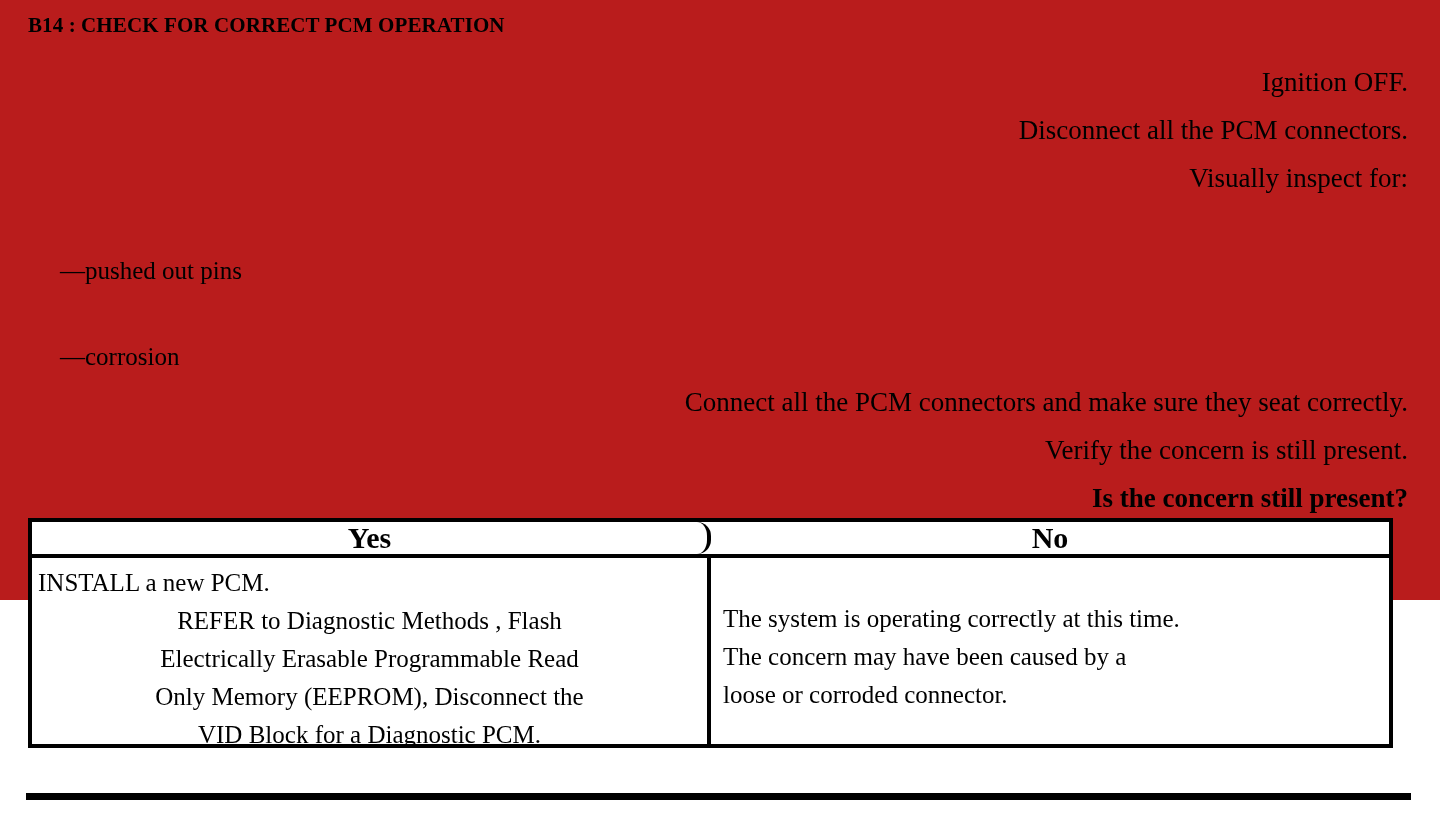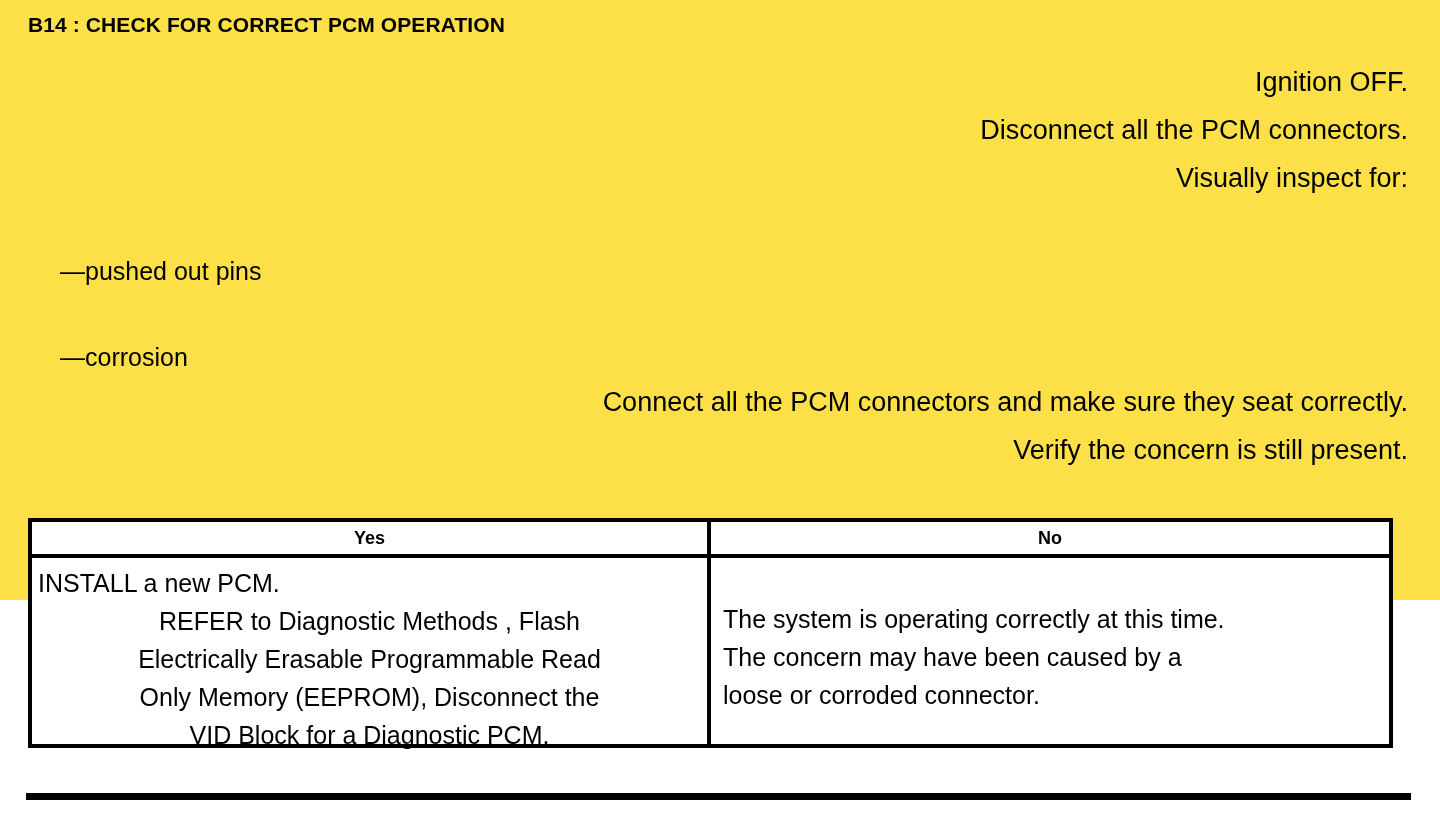--- a/index.html
+++ b/index.html
@@ -15,21 +15,22 @@
     color: #000000;
     overflow: hidden;
   }
 
   #page {
     position: absolute;
     left: 0;
     top: 0;
     width: 1440px;
     height: 600px;
-    background: #fde047;
+    background: #b91c1c;
+    font-family: Liberation Serif, serif;
   }
 
   
   .section-title {
     position: absolute;
     left: 28px;
     top: 12px;
     font-size: 21px;
     font-weight: bold;
     letter-spacing: 0.1px;
@@ -94,23 +95,24 @@
     flex: none;
   }
   .col-no {
     flex: 1 1 auto;
     box-sizing: border-box;
   }
   .head-cell {
     display: flex;
     align-items: center;
     justify-content: center;
-    font-size: 18px;
+    font-size: 30px;
     font-weight: bold;
     line-height: 28px;
+    border-radius: 14px;
   }
   .body-cell {
     padding: 6px 6px 0 6px;
     box-sizing: border-box;
   }
 
   .cell-line {
     font-size: 25px;
     line-height: 38px;
     white-space: nowrap;
@@ -154,20 +156,21 @@
     <div class="dash-group">
       <div class="dash-line">—pushed out pins</div>
       <div class="dash-line">—corrosion</div>
     </div>
 
     <div class="step-line">Connect all the PCM connectors and make sure they seat correctly.</div>
 
 
     <div class="step-line">Verify the concern is still present.</div>
 
+    <div class="step-line bold">Is the concern still present?</div>
 
   </div>
 
   <div class="outcome-table">
 
     <div class="table-head">
       <div class="col-yes head-cell">Yes</div>
       <div class="col-no head-cell">No</div>
     </div>
 

